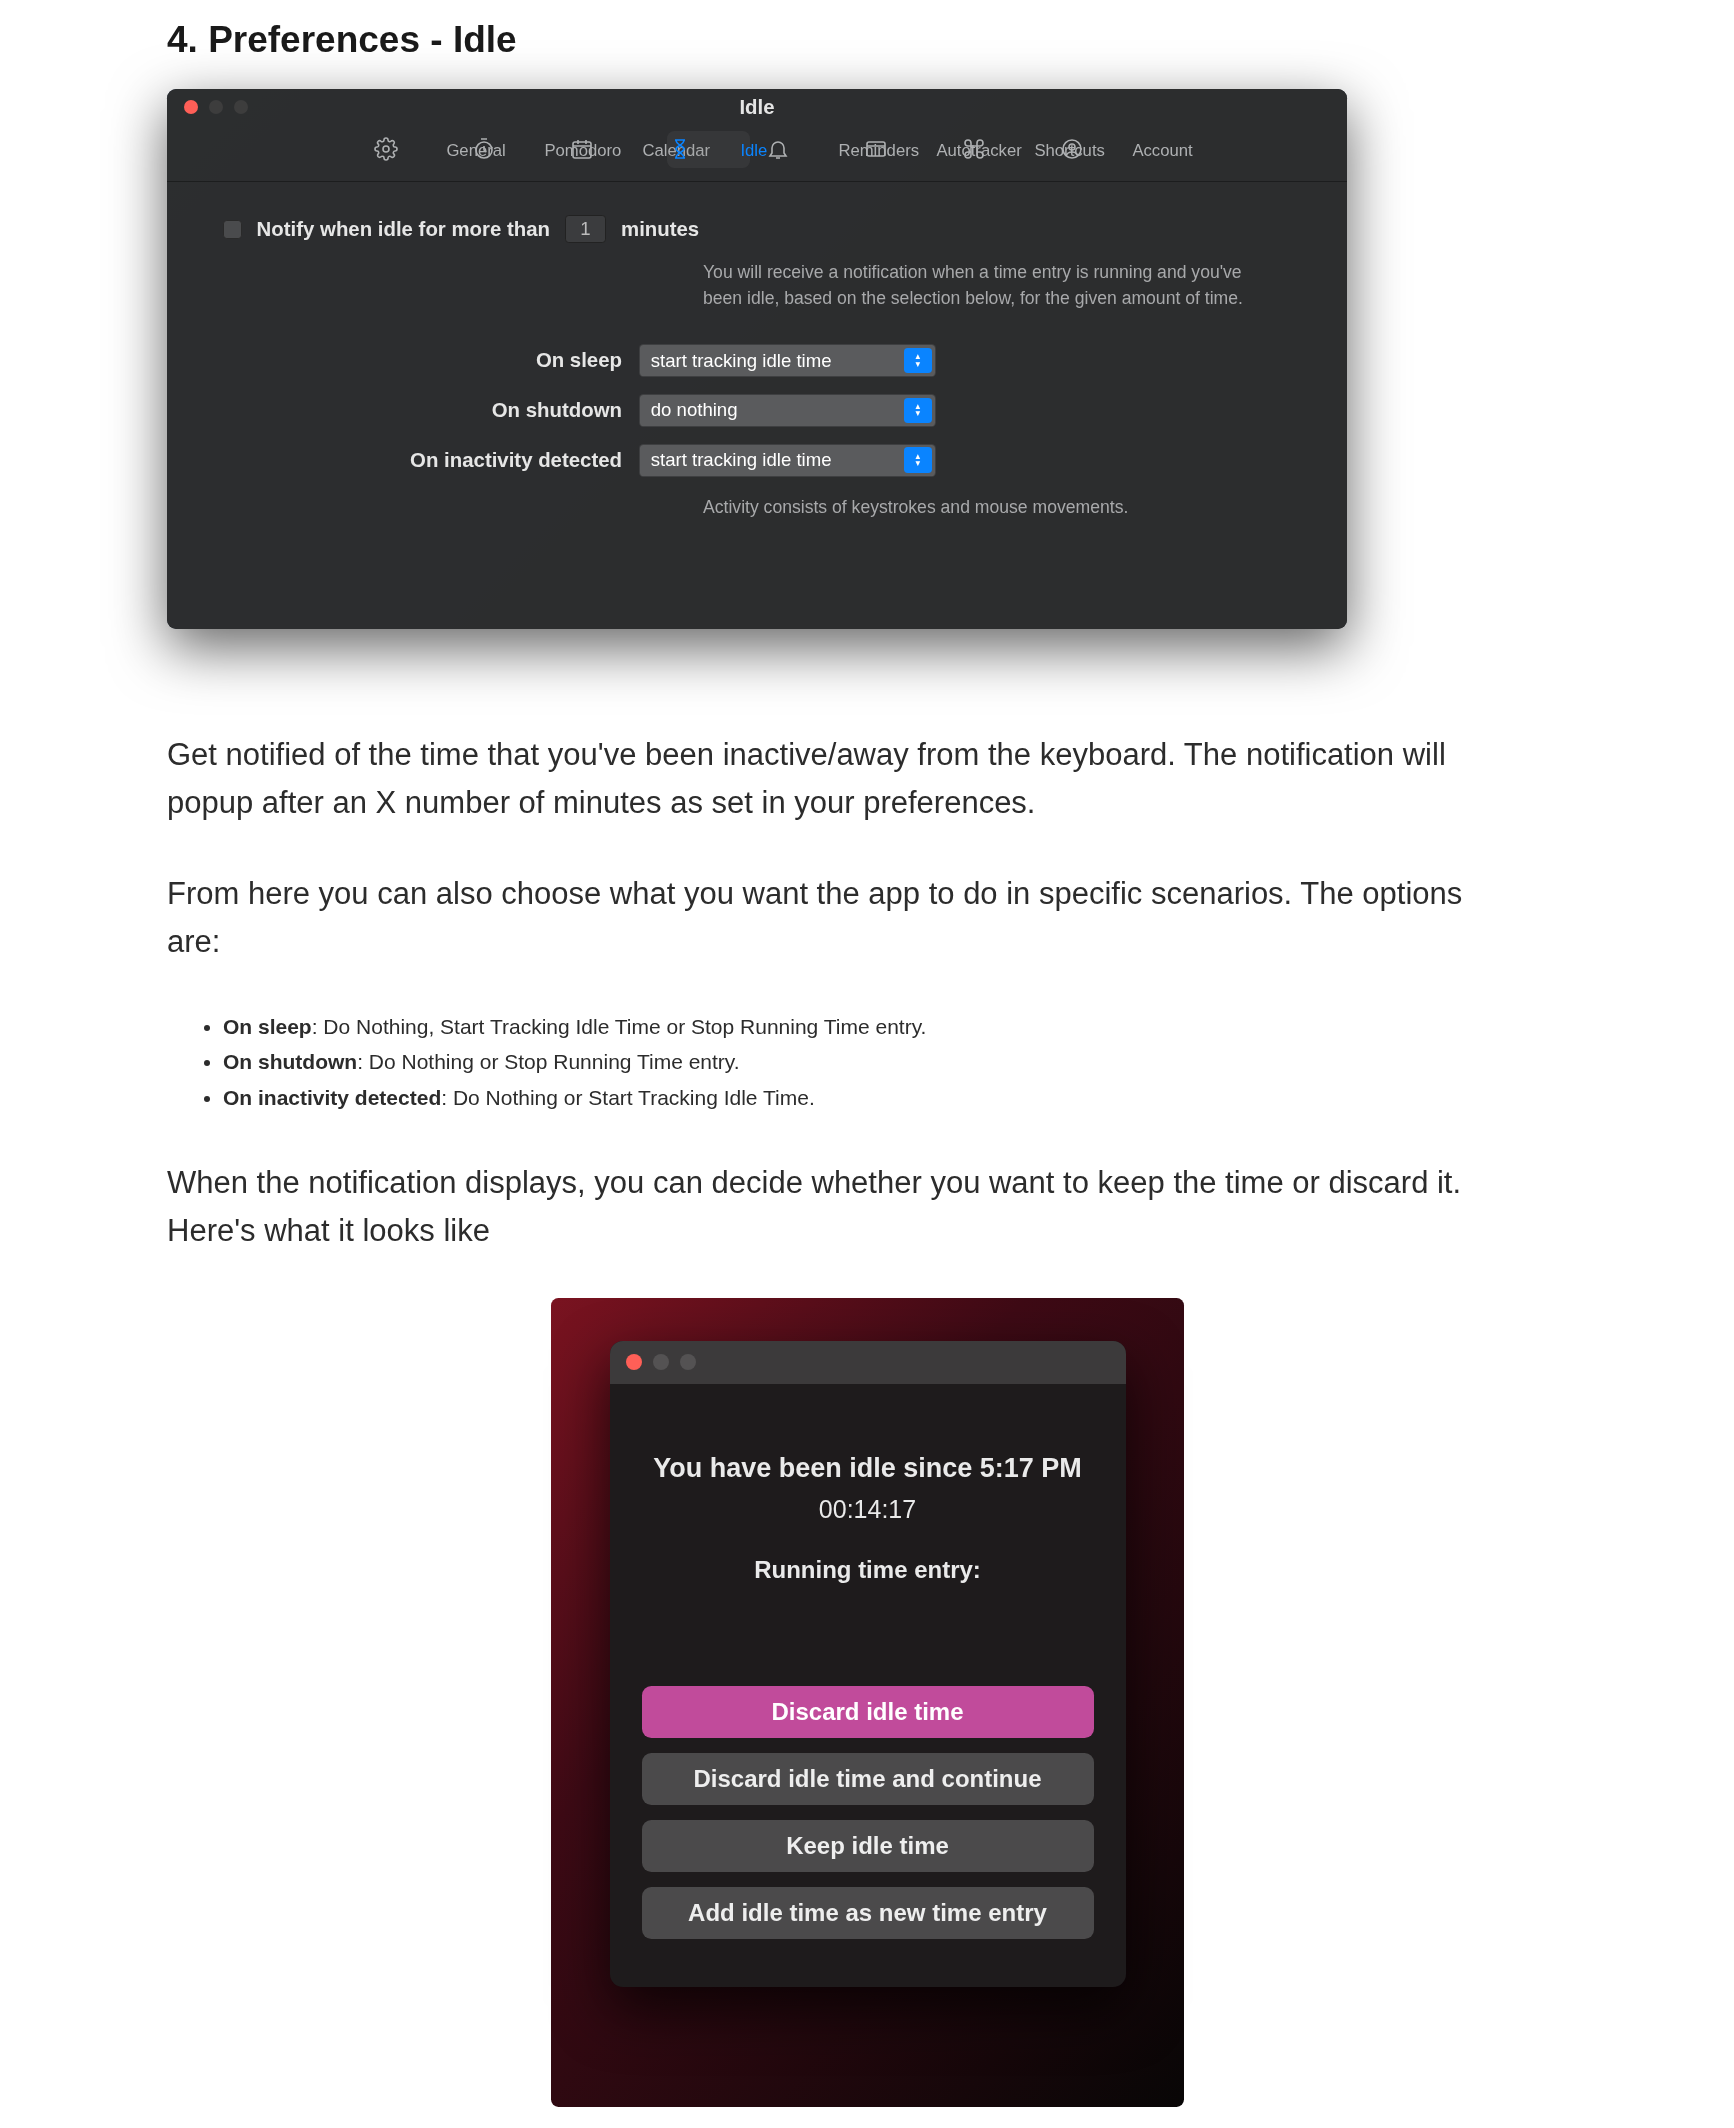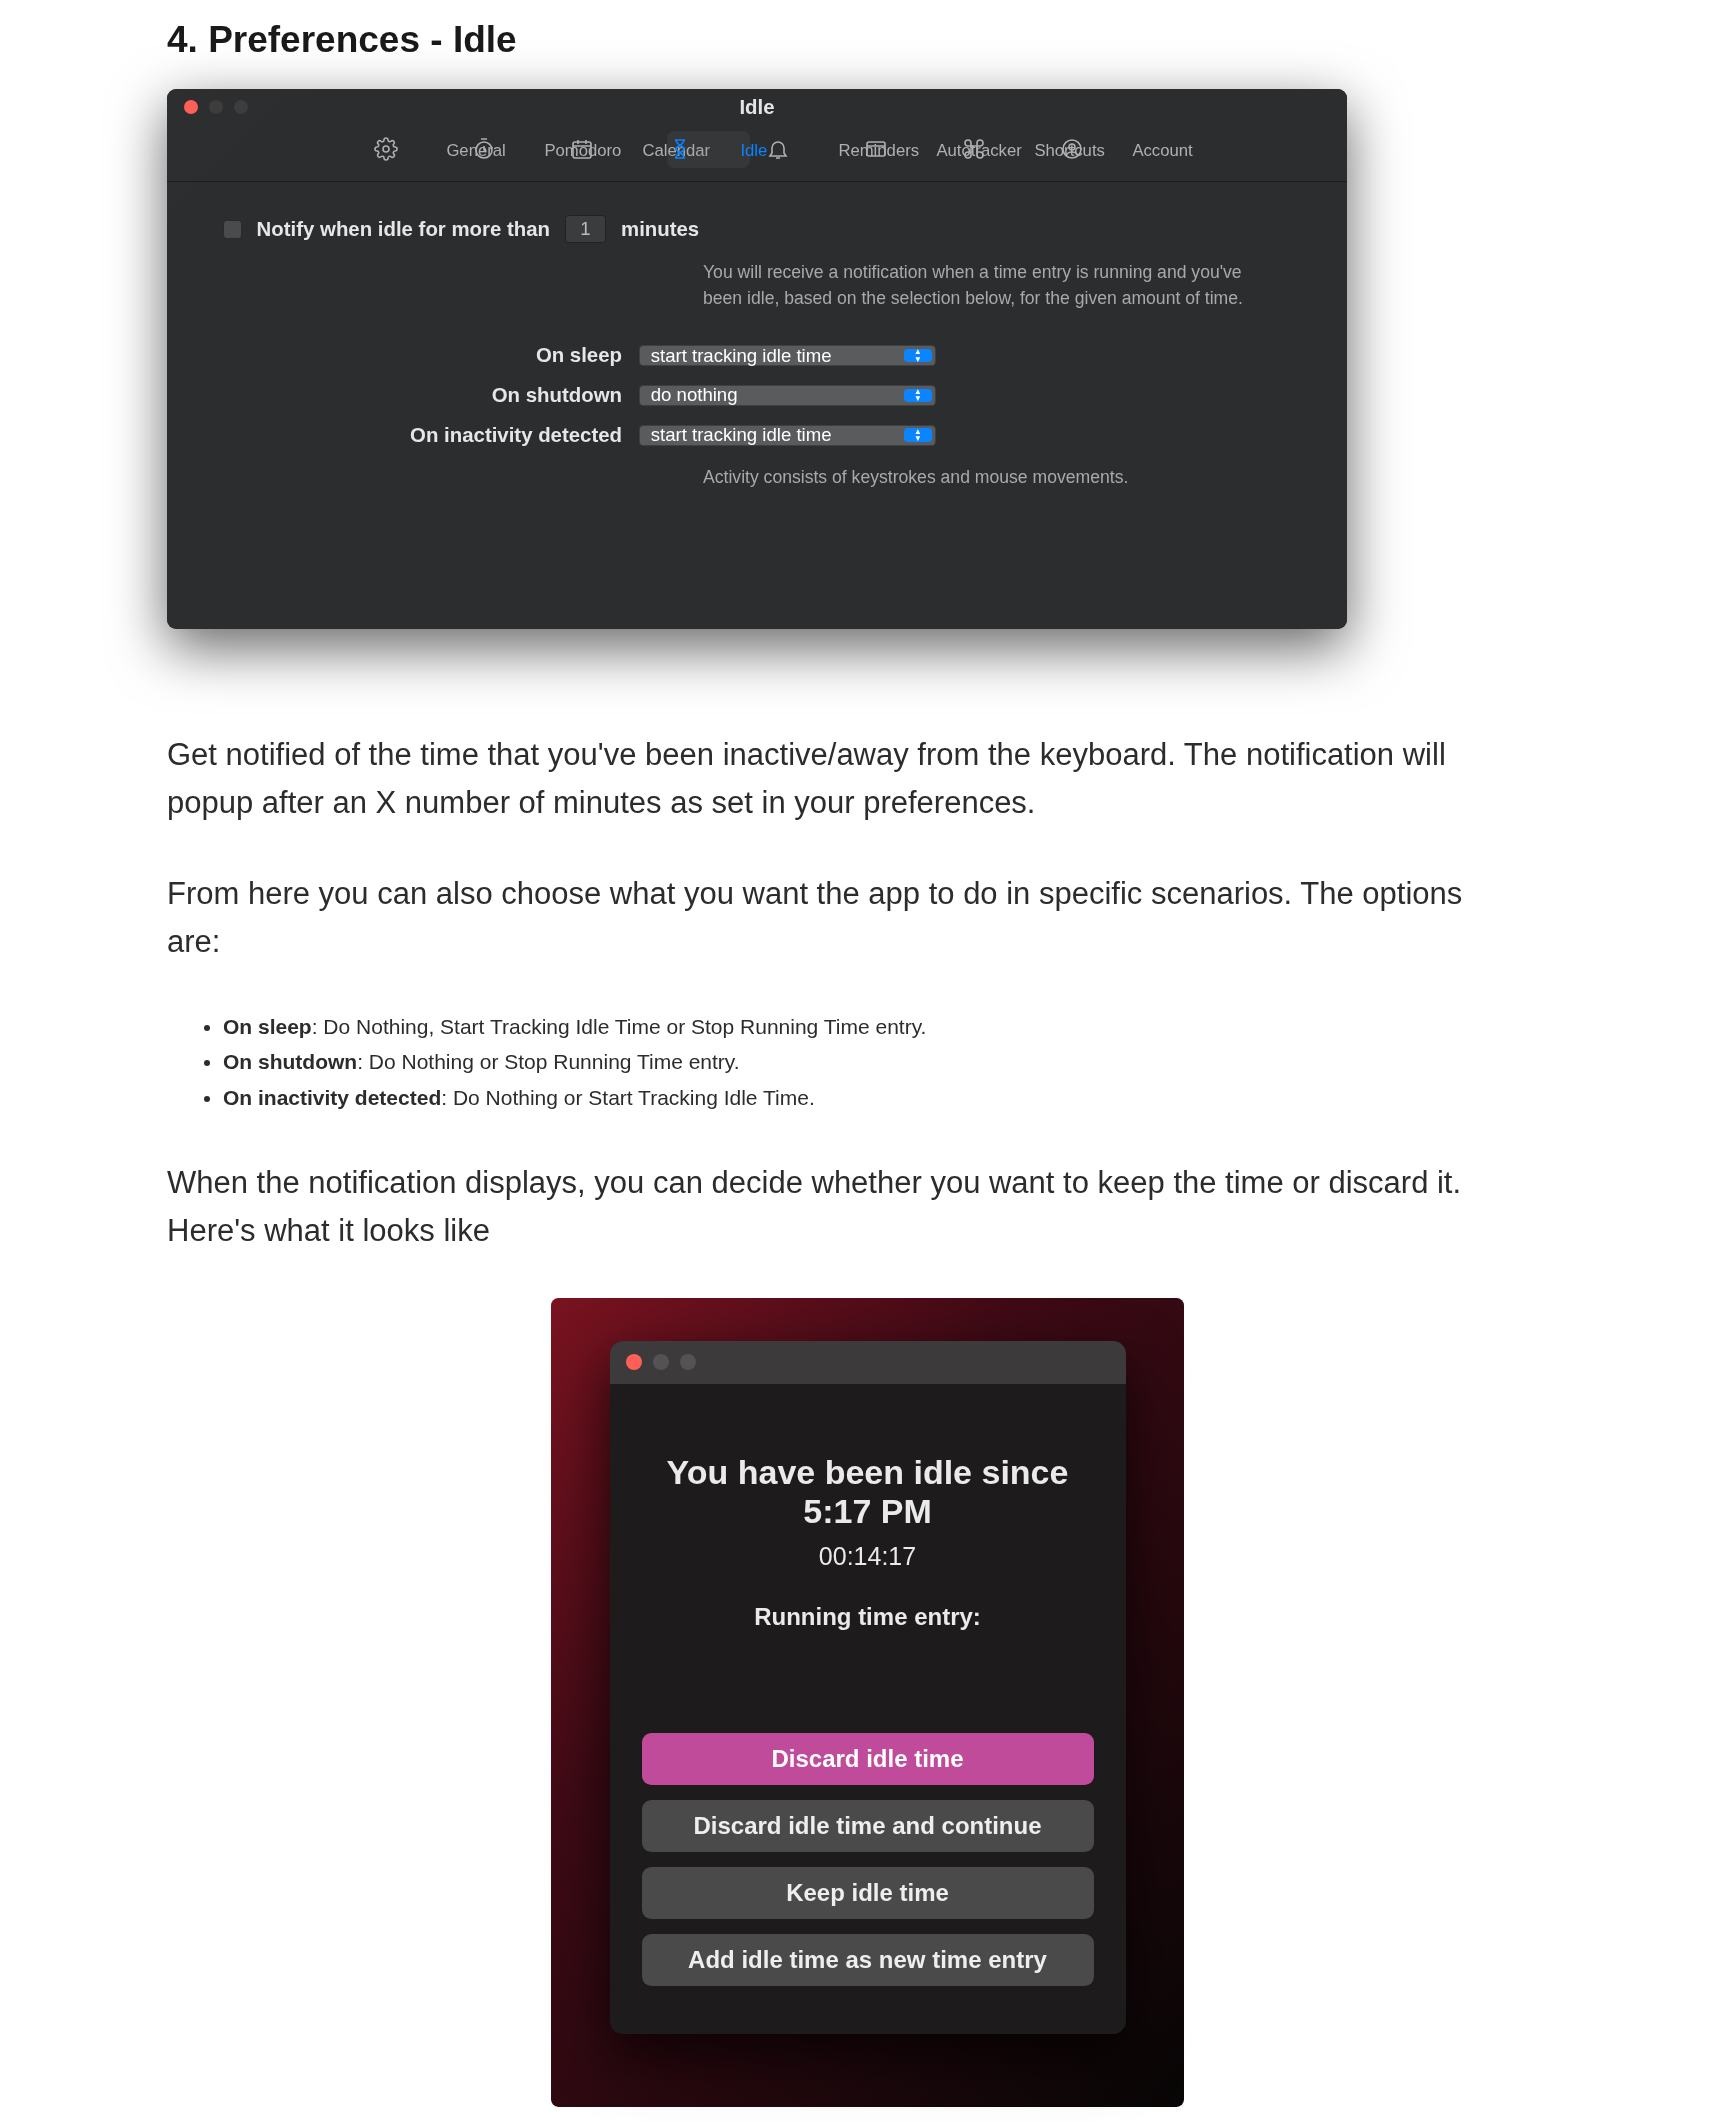--- a/index.html
+++ b/index.html
@@ -120,21 +120,21 @@
     display: grid;
     grid-template-columns: 399px 297px;
     column-gap: 16.7px;
     row-gap: 16.7px;
     align-items: center;
   }
   .form-label {
     text-align: right; font-size: 20.4px; font-weight: 600; color: #e6e6e6;
   }
   .select {
-    position: relative; height: 21px; background: #5a5b5d;
+    position: relative; height: 33px; background: #5a5b5d;
     border-radius: 4.6px; display:flex; align-items:center;
     padding: 0 41px 0 11px; font-size: 18.6px; color: #fff;
     border: 0.9px solid rgba(0,0,0,0.3);
   }
   .select .stepper {
     position: absolute; right: 2.8px; top: 2.8px; bottom: 2.8px; width: 28px;
     background: #0a84ff; border-radius: 3.7px;
     display:flex; flex-direction:column; align-items:center; justify-content:center;
     color: #fff;
   }
@@ -158,21 +158,21 @@
     padding-bottom: 33px; color: #eaeaea;
   }
   .popup-titlebar {
     height: 43px; background: #3c3a3b; border-radius: 13px 13px 0 0;
     display:flex; align-items:center; padding-left: 16.7px; gap: 11px;
   }
   .tl2 { width: 16px; height: 16px; border-radius: 50%; }
   .tl2.red { background: #ff5f57; }
   .tl2.grey { background: #545253; }
   .popup-content { text-align: center; padding: 69px 32px 0 32px; }
-  .idle-since { font-size: 34px; font-weight: 600; margin-bottom: 11px; }
+  .idle-since { font-size: 27px; font-weight: 600; margin-bottom: 11px; }
   .idle-dur { font-size: 25px; font-weight: 400; margin-bottom: 32px; }
   .running { font-size: 24px; font-weight: 600; margin-bottom: 102px; }
   .btn {
     display:block; width: 100%; height: 52px; border-radius: 9.3px;
     font-size: 24px; font-weight: 600; margin-bottom: 15px;
     display:flex; align-items:center; justify-content:center;
     cursor: pointer;
   }
   .btn.primary { background: #c14b9b; color: #fff; }
   .btn.secondary { background: #4b4a4b; color: #eee; }

